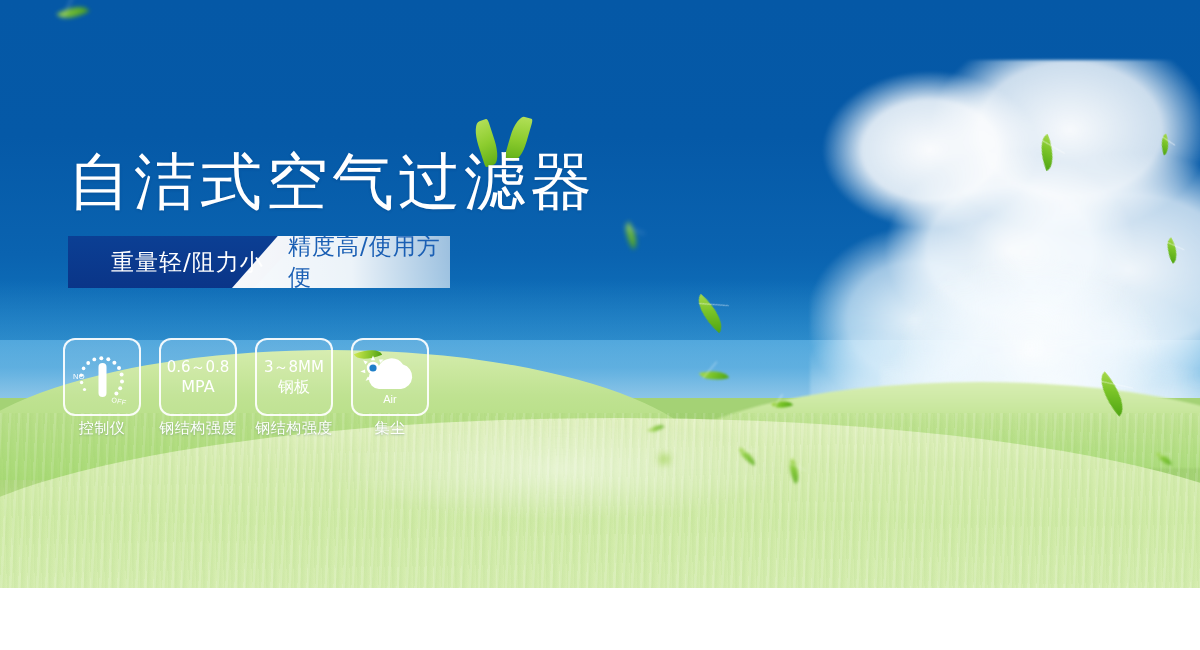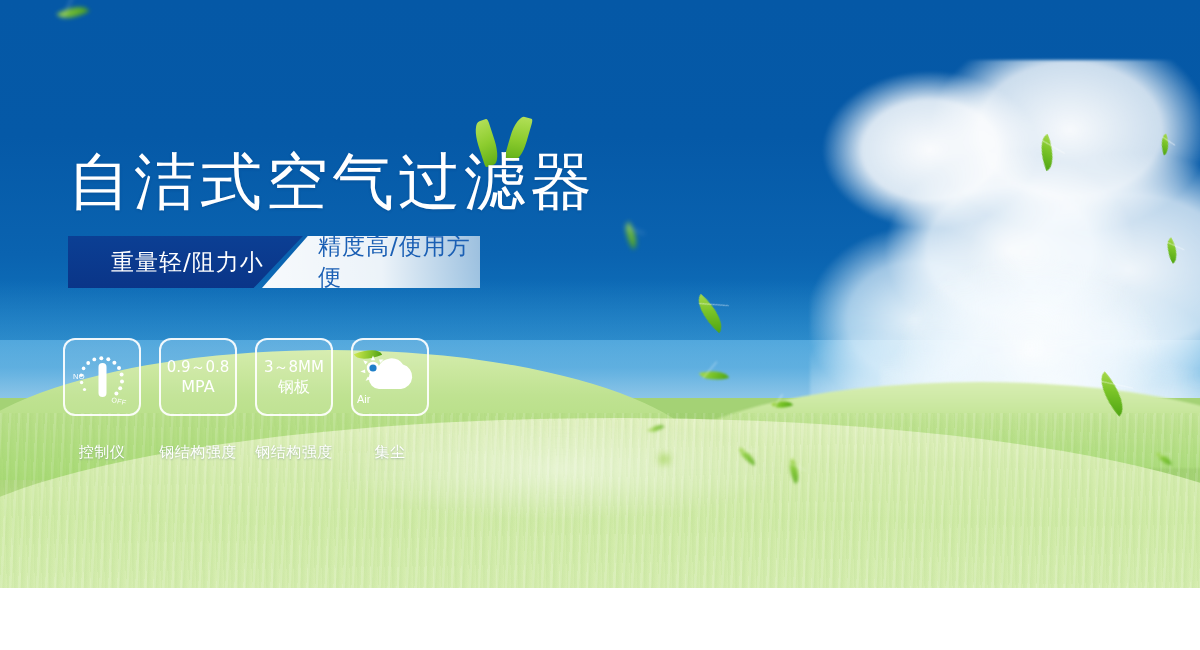--- a/index.html
+++ b/index.html
@@ -200,21 +200,21 @@
   }
   .sub-left span {
     color: #ffffff;
     font-size: 23px;
     letter-spacing: 1px;
     padding-left: 18px;
     font-family: "DejaVu Sans", "Liberation Sans", sans-serif;
   }
   .sub-right {
     position: absolute;
-    left: 194px; top: 0; width: 218px; height: 52px;
+    left: 164px; top: 0; width: 218px; height: 52px;
     background: linear-gradient(90deg, rgba(255,255,255,0.97) 0%, rgba(255,255,255,0.92) 55%, rgba(255,255,255,0.60) 100%);
     clip-path: polygon(21% 0, 100% 0, 100% 100%, 0 100%);
     display: flex; align-items: center;
   }
   .sub-right span {
     color: #1a5fb4;
     font-size: 23px;
     letter-spacing: 1px;
     padding-left: 56px;
     font-family: "DejaVu Sans", "Liberation Sans", sans-serif;
@@ -239,21 +239,21 @@
     border-radius: 12px;
     background: rgba(255,255,255,0.08);
     display: flex;
     flex-direction: column;
     align-items: center;
     justify-content: center;
     position: relative;
     overflow: hidden;
   }
   .feature-label {
-    margin-top: 27px;
+    margin-top: 3px;
     color: #ffffff;
     font-size: 15px;
     letter-spacing: 0.5px;
     white-space: nowrap;
     font-family: "DejaVu Sans", "Liberation Sans", sans-serif;
     text-shadow: 0 1px 2px rgba(0,40,90,0.25);
   }
   .box-text {
     color: #ffffff;
     font-size: 15px;
@@ -268,21 +268,21 @@
   .dial { position: relative; width: 64px; height: 62px; }
   .dial svg { display:block; }
 
   
   .spiral { width: 58px; height: 60px; }
 
   
   .aircloud { width: 66px; height: 60px; position: relative; }
   .aircloud .airtext {
     position: absolute; left: 0; right: 0; bottom: 2px;
-    text-align: left; color: #ffffff; font-size: 11px;
+    text-align: center; color: #ffffff; font-size: 11px;
     font-family: "Liberation Sans", sans-serif;
   }
   .air-leaf {
     position: absolute; left: -2px; top: 2px;
     width: 26px; height: 11px;
     border-radius: 0 100% 0 100%;
     background: linear-gradient(120deg, #cfe84f 0%, #8ac62c 55%, #4f9e12 100%);
     transform: rotate(-22deg);
   }
 </style>
@@ -363,21 +363,21 @@
             <text x="41" y="56" font-family="Liberation Sans, sans-serif" font-size="7" fill="#ffffff" letter-spacing="0.4" transform="rotate(12 41 56)">OFF</text>
           </svg>
         </div>
       </div>
       <div class="feature-label">控制仪</div>
     </div>
 
     <div class="feature">
       <div class="feature-box">
         <div class="box-text">
-          <span>0.9～0.8</span>
+          <span>0.6～0.8</span>
           <span class="l2">MPA</span>
         </div>
       </div>
       <div class="feature-label">钢结构强度</div>
     </div>
 
 
     <div class="feature">
       <div class="feature-box">
         <div class="box-text">

